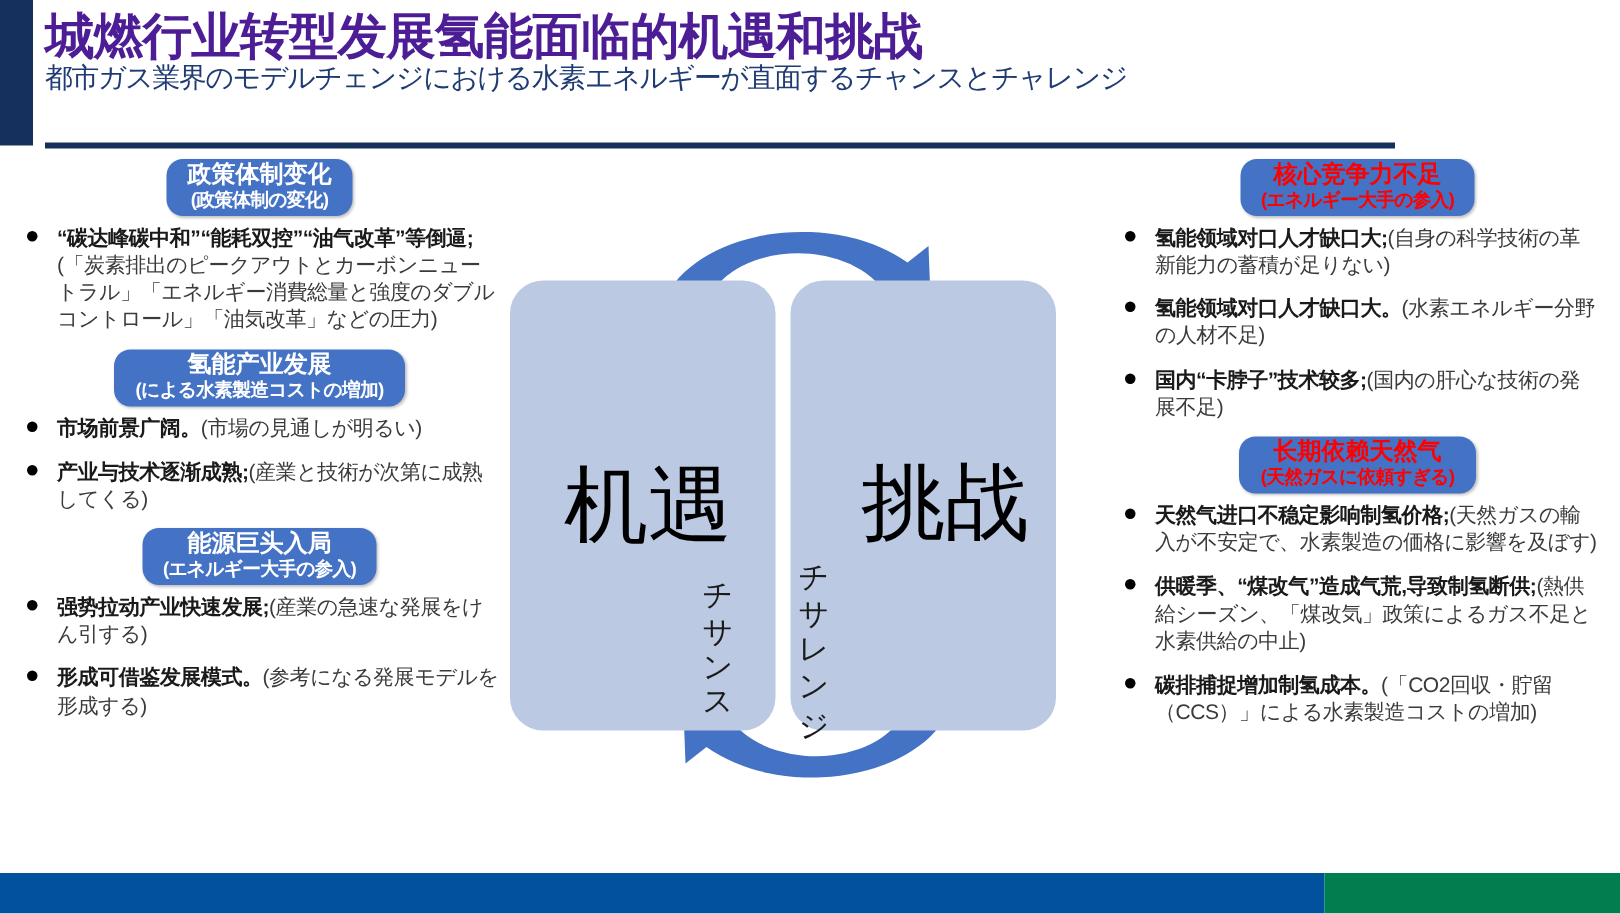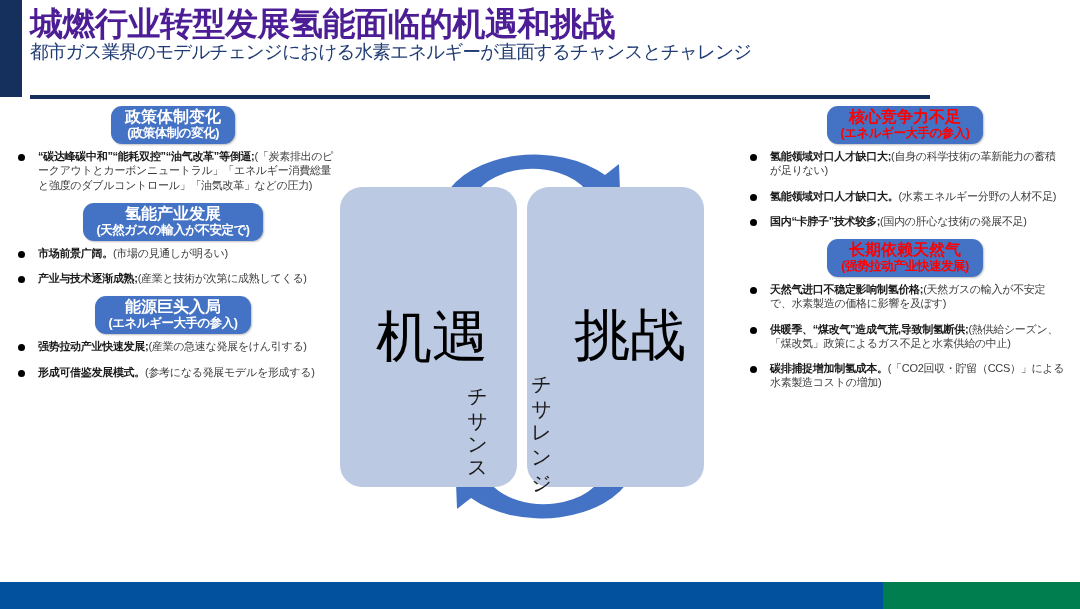--- a/index.html
+++ b/index.html
@@ -105,21 +105,21 @@
 
   ul.bullets {
     list-style: none;
     margin: 0;
     padding: 0 4px 0 6px;
   }
   ul.bullets li {
     position: relative;
     padding-left: 24px;
     margin-bottom: 11px;
-    font-size: 11px;
+    font-size: 14px;
     line-height: 1.30;
     color: #262626;
     letter-spacing: -0.3px;
   }
   ul.bullets li::before {
     content: "";
     position: absolute;
     left: 4px;
     top: 5px;
     width: 7px;
@@ -202,21 +202,21 @@
         <div class="jp">(政策体制の変化)</div>
       </div>
       <ul class="bullets">
         <li><span class="cn-b">“碳达峰碳中和”“能耗双控”“油气改革”等倒逼;</span><span class="jp-n">(「炭素排出のピークアウトとカーボンニュートラル」「エネルギー消費総量と強度のダブルコントロール」「油気改革」などの圧力)</span></li>
       </ul>
     </div>
 
     <div class="section">
       <div class="badge">
         <div class="cn">氢能产业发展</div>
-        <div class="jp">(天然ガスの輸入が不安定で)</div>
+        <div class="jp">(による水素製造コストの増加)</div>
       </div>
       <ul class="bullets">
         <li><span class="cn-b">市场前景广阔。</span><span class="jp-n">(市場の見通しが明るい)</span></li>
         <li><span class="cn-b">产业与技术逐渐成熟;</span><span class="jp-n">(産業と技術が次第に成熟してくる)</span></li>
       </ul>
     </div>
 
     <div class="section">
       <div class="badge">
         <div class="cn">能源巨头入局</div>
@@ -277,21 +277,21 @@
       <ul class="bullets">
         <li><span class="cn-b">氢能领域对口人才缺口大;</span><span class="jp-n">(自身の科学技術の革新能力の蓄積が足りない)</span></li>
         <li><span class="cn-b">氢能领域对口人才缺口大。</span><span class="jp-n">(水素エネルギー分野の人材不足)</span></li>
         <li><span class="cn-b">国内“卡脖子”技术较多;</span><span class="jp-n">(国内の肝心な技術の発展不足)</span></li>
       </ul>
     </div>
 
     <div class="section">
       <div class="badge red">
         <div class="cn">长期依赖天然气</div>
-        <div class="jp">(强势拉动产业快速发展)</div>
+        <div class="jp">(天然ガスに依頼すぎる)</div>
       </div>
       <ul class="bullets">
         <li><span class="cn-b">天然气进口不稳定影响制氢价格;</span><span class="jp-n">(天然ガスの輸入が不安定で、水素製造の価格に影響を及ぼす)</span></li>
         <li><span class="cn-b">供暖季、“煤改气”造成气荒,导致制氢断供;</span><span class="jp-n">(熱供給シーズン、「煤改気」政策によるガス不足と水素供給の中止)</span></li>
         <li><span class="cn-b">碳排捕捉增加制氢成本。</span><span class="jp-n">(「CO2回収・貯留（CCS）」による水素製造コストの増加)</span></li>
       </ul>
     </div>
 
   </div>
 

